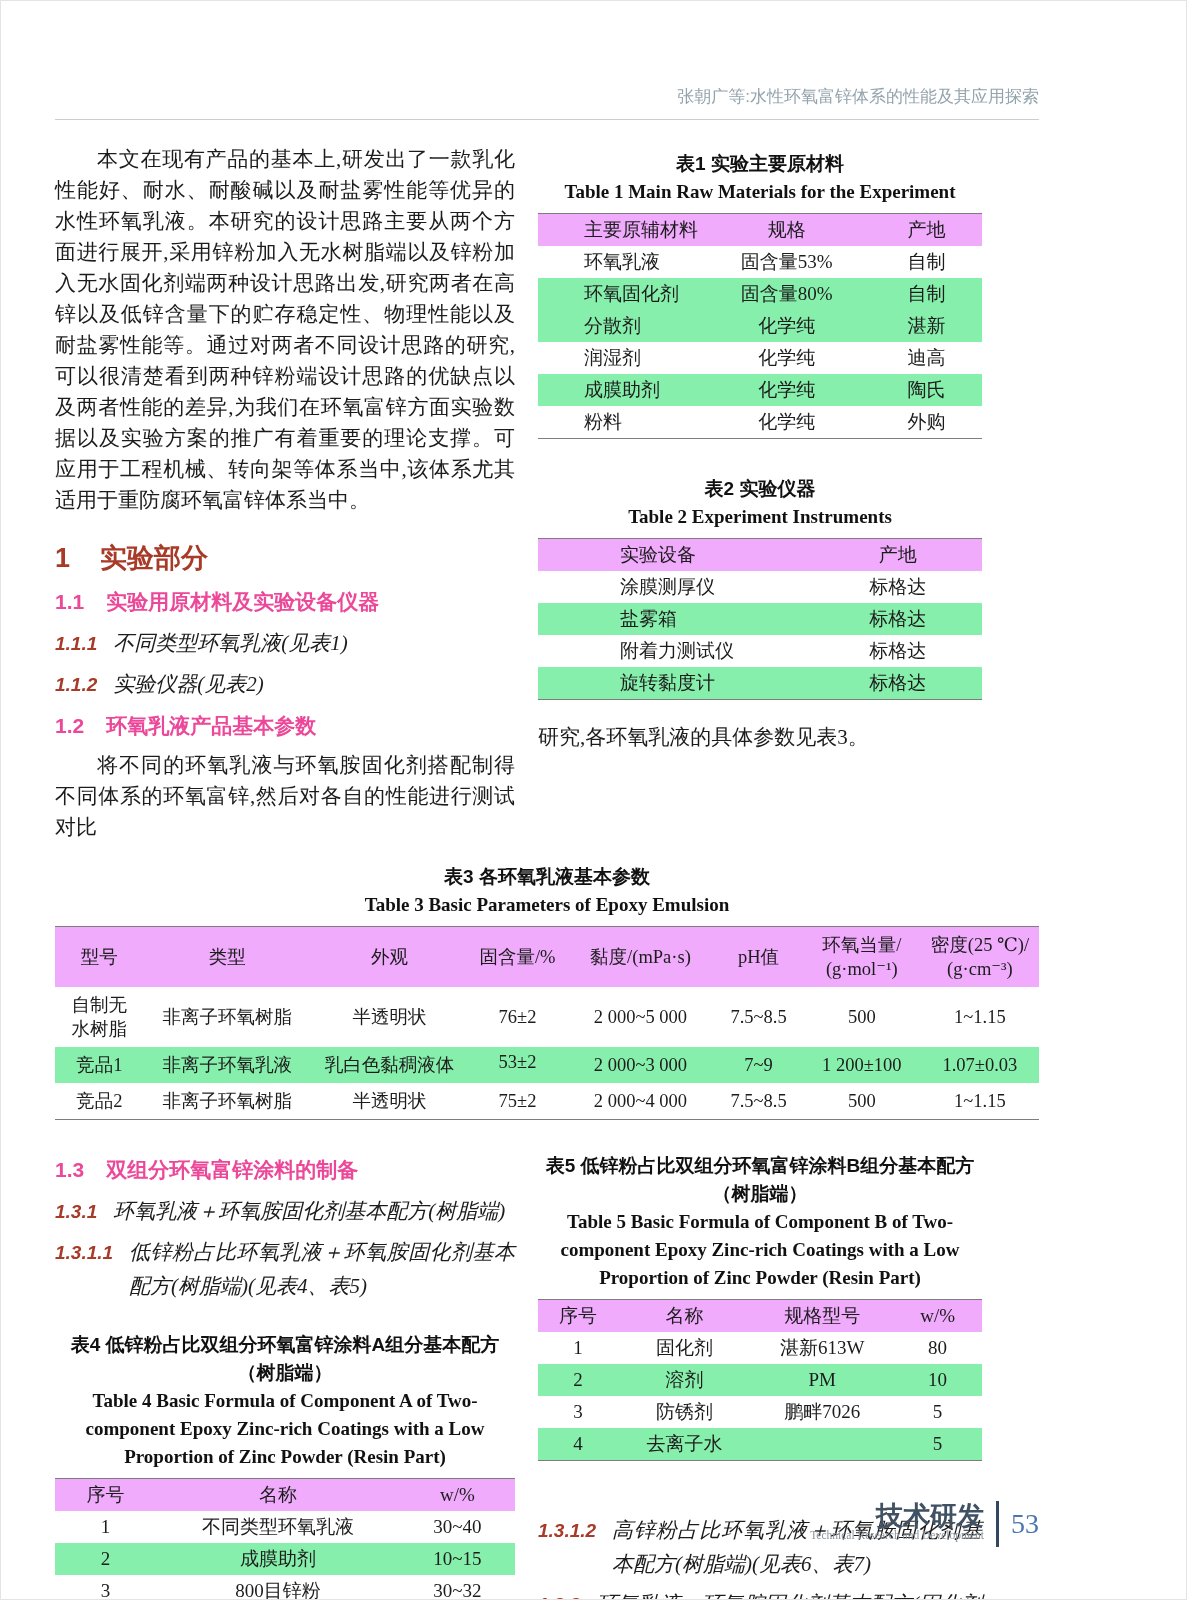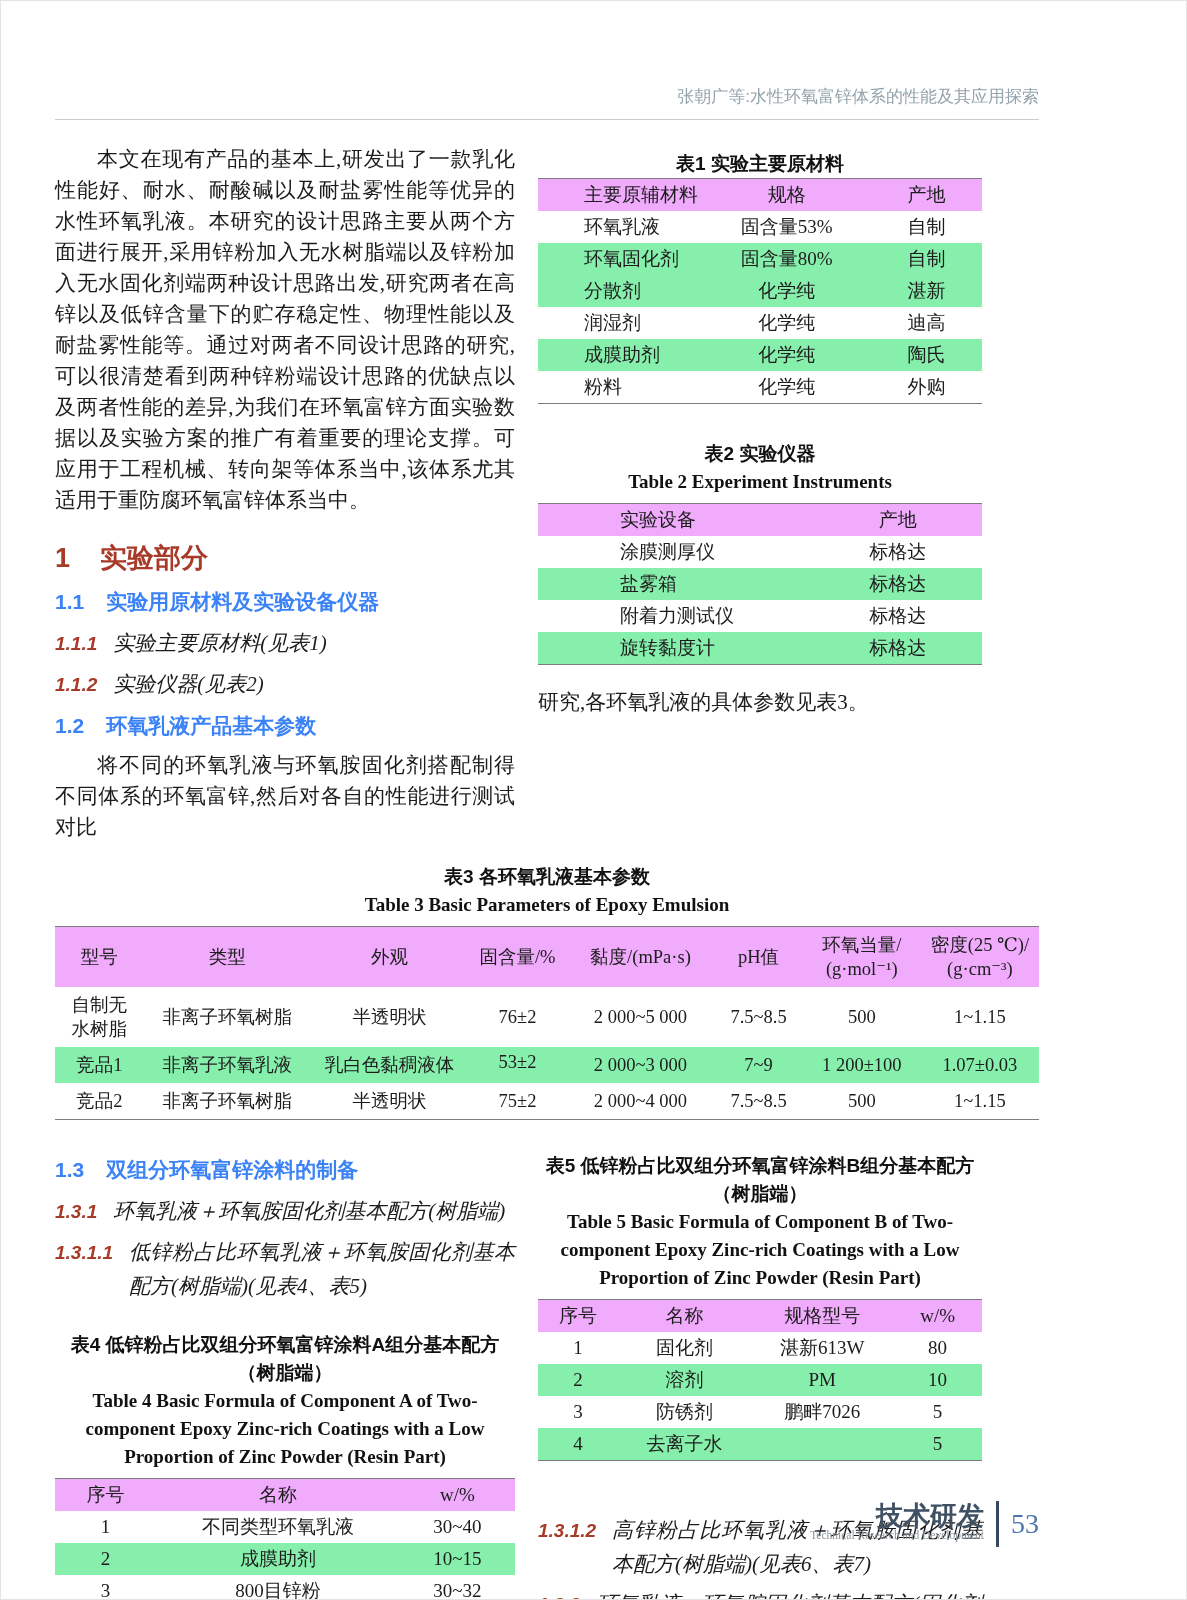--- a/index.html
+++ b/index.html
@@ -35,21 +35,21 @@
   
   .h1{
     display:flex;align-items:baseline;gap:30px;
     color:#a83a28;
     font-family:"Liberation Sans","DejaVu Sans",sans-serif;
     font-weight:bold;font-size:27px;
     margin:24px 0 12px 0;
   }
   .h2{
     display:flex;align-items:baseline;gap:22px;
-    color:#3b82f6;
+    color:#ec4899;
     font-family:"Liberation Sans","DejaVu Sans",sans-serif;
     font-weight:bold;font-size:21px;
     margin:10px 0 10px 0;
   }
   .h3{
     display:flex;align-items:baseline;
     font-size:21px;line-height:34px;
     margin:6px 0;
     font-style:italic;
   }
@@ -130,39 +130,40 @@
         <span>实验部分</span>
       </div>
 
       <div class="h2">
         <span>1.1</span>
         <span>实验用原材料及实验设备仪器</span>
       </div>
 
       <div class="h3">
         <span class="num">1.1.1</span>
-        <span class="txt">实验主要原材料(见表1)</span>
+        <span class="txt">不同类型环氧乳液(见表1)</span>
       </div>
 
       <div class="h3">
         <span class="num">1.1.2</span>
         <span class="txt">实验仪器(见表2)</span>
       </div>
 
       <div class="h2">
         <span>1.2</span>
         <span>环氧乳液产品基本参数</span>
       </div>
 
       <p class="para">将不同的环氧乳液与环氧胺固化剂搭配制得不同体系的环氧富锌,然后对各自的性能进行测试对比</p>
     </div>
 
     <div class="col-right">
       <div class="tblock">
         <div class="cap-zh">表1  实验主要原材料</div>
+        <div class="cap-en">Table 1  Main Raw Materials for the Experiment</div>
         <table class="t1">
           <colgroup>
               <col style="width:37%">
               <col style="width:38%">
               <col style="width:25%">
             </colgroup>
         <thead>
               <tr>
                 <th>主要原辅材料</th>
                 <th>规格</th>

